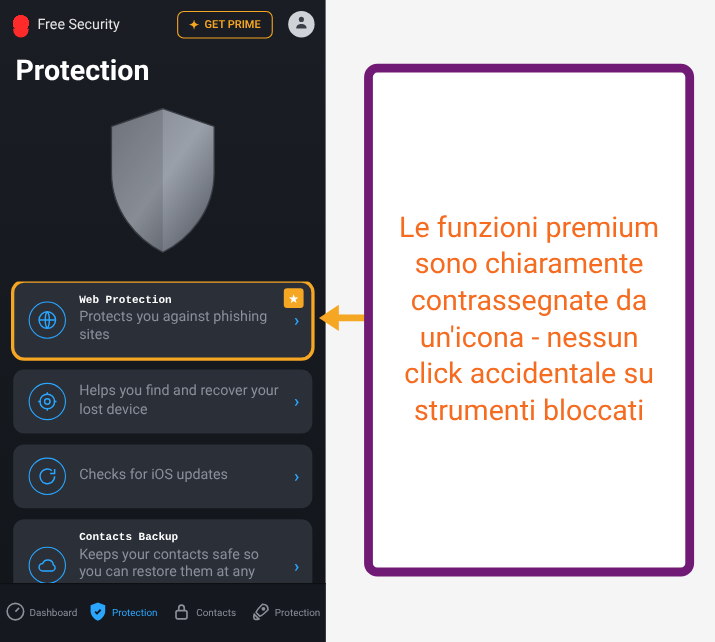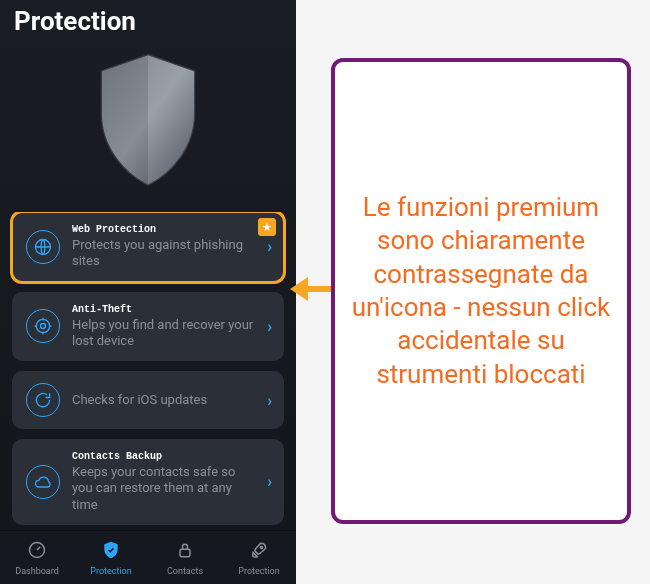--- a/index.html
+++ b/index.html
@@ -148,38 +148,37 @@
   }
   .bottom-nav {
     height:54px;
     background:#15181e;
     border-top:1px solid #0d0f13;
     display:flex;
   }
   .nav-item {
     flex:1;
     display:flex;
-    flex-direction:column;
     align-items:center;
     justify-content:center;
     gap:3px;
     color:#8a909a;
     font-size:9px;
   }
   .nav-item.active { color:#2aa6ff; }
   .nav-ico { font-size:18px; line-height:1; }
   
   
   .callout {
     position:absolute;
     left:331px;
     top:58px;
     width:300px;
     height:466px;
-    border:4px solid #701a75;
+    border:8px solid #701a75;
     border-radius:12px;
     background:#fff;
     display:flex;
     align-items:center;
     justify-content:center;
     padding:18px 14px;
   }
   .callout-text {
     color:#f56b1f;
     font-size:26px;
@@ -208,20 +207,36 @@
     border-top:12px solid transparent;
     border-bottom:12px solid transparent;
     border-right:18px solid #f5a623;
   }
 </style>
 </head>
 <body>
 
 <div class="phone">
 
+  <div class="topbar">
+    <div class="logo"></div>
+    <div class="app-name">Free Security</div>
+    <div class="prime-btn">
+      <span class="gear-ico">✦</span>
+      <span>GET PRIME</span>
+    </div>
+    <div class="avatar">
+      <span>
+        <svg width="14" height="14" viewBox="0 0 24 24" fill="#3a3f47">
+            <circle cx="12" cy="8" r="4"></circle>
+            <path d="M4 21c0-4 4-6 8-6s8 2 8 6v1H4z"></path>
+          </svg>
+      </span>
+    </div>
+  </div>
 
   <div class="page-title">Protection</div>
 
   <div class="shield-wrap">
     <span class="shield">
       <svg viewBox="0 0 100 120">
         <defs>
           <linearGradient id="sg" x1="0" y1="0" x2="1" y2="1">
             <stop offset="0%" stop-color="#7d828c"></stop>
             <stop offset="50%" stop-color="#9aa0aa"></stop>
@@ -253,21 +268,20 @@
 
     <div class="card">
       <div class="card-icon">
         <svg width="20" height="20" viewBox="0 0 24 24" fill="none" stroke="currentColor" stroke-width="1.6">
             <circle cx="12" cy="12" r="8"></circle>
             <circle cx="12" cy="12" r="3"></circle>
             <path d="M12 2v3M12 19v3M2 12h3M19 12h3"></path>
           </svg>
       </div>
       <div class="card-body">
-        <div class="card-title">Anti-Theft</div>
         <div class="card-sub">Helps you find and recover your lost device</div>
       </div>
       <div class="chev">›</div>
     </div>
 
     <div class="card">
       <div class="card-icon">
         <svg width="20" height="20" viewBox="0 0 24 24" fill="none" stroke="currentColor" stroke-width="1.6">
             <path d="M20 12a8 8 0 1 1-3-6.2"></path>
             <path d="M20 4v5h-5"></path>

